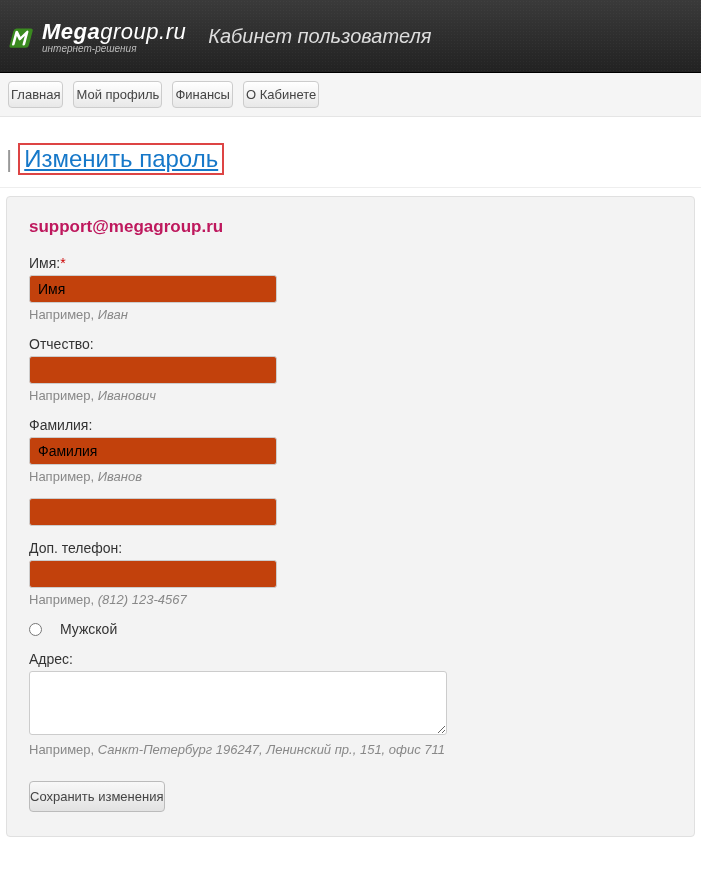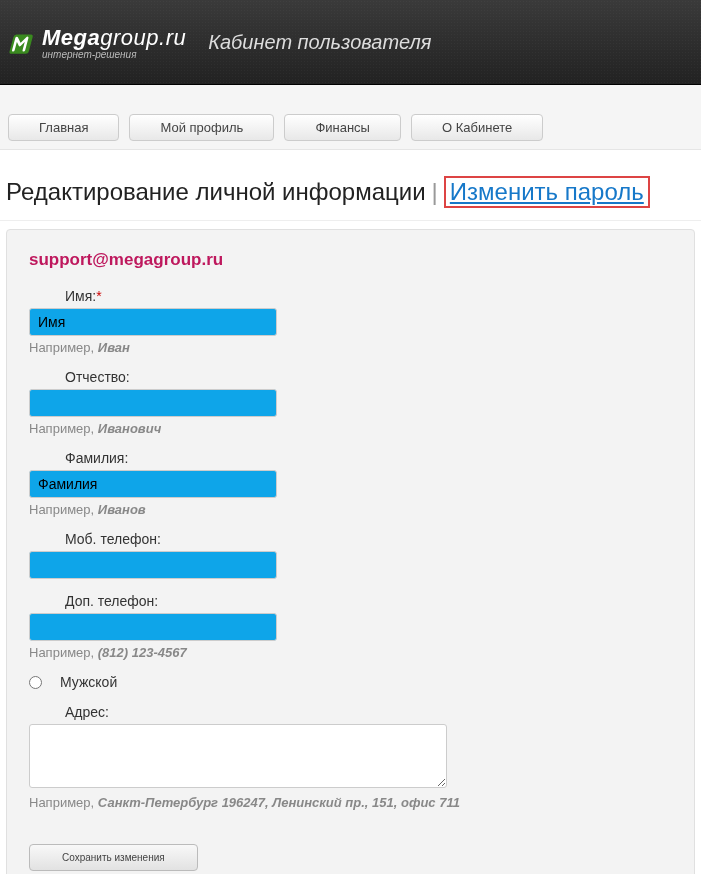--- a/index.html
+++ b/index.html
@@ -6,21 +6,21 @@
 body {
   font-family: Arial, Helvetica, sans-serif;
   font-size: 14px;
   color: #333;
   background: #fff;
   width: 701px;
 }
 .header {
   background: #2a2a2a;
   background: linear-gradient(#3a3a3a, #222);
-  height: 85px;
+  height: 73px;
   display: flex;
   align-items: center;
   padding-left: 8px;
   border-bottom: 1px solid #000;
   position: relative;
 }
 .header::after {
   content: "";
   position: absolute;
   inset: 0;
@@ -68,25 +68,24 @@
   background: #f5f5f5;
   padding: 8px 8px;
   display: flex;
   gap: 10px;
   border-bottom: 1px solid #e5e5e5;
 }
 .nav-btn {
   background: linear-gradient(#ffffff, #e8e8e8);
   border: 1px solid #ccc;
   border-radius: 4px;
-  padding: 5px 30px;
+  padding: 5px 2px;
   font-size: 13px;
   color: #444;
   cursor: pointer;
-  margin-top: 21px;
 }
 .page-title-row {
   padding: 26px 6px 12px 6px;
   font-size: 24px;
   color: #222;
   border-bottom: 1px solid #eee;
   display: flex;
   align-items: baseline;
   flex-wrap: wrap;
   gap: 6px;
@@ -109,37 +108,36 @@
   font-weight: bold;
   color: #be185d;
   margin-bottom: 18px;
 }
 .field { margin-bottom: 14px; }
 .field-label {
   display: block;
   font-size: 14px;
   color: #333;
   margin-bottom: 4px;
-  margin-left: 36px;
 }
 .req { color: #c00; }
 .text-input {
   width: 248px;
   padding: 5px 8px;
   border: 1px solid #ccc;
   border-radius: 3px;
   font-size: 14px;
-  background: #0ea5e9;
+  background: #c2410c;
 }
 .hint {
   font-size: 13px;
   color: #888;
   margin-top: 4px;
 }
-.hint em { font-style: italic; font-weight: bold; }
+.hint em { font-style: italic; }
 .radio-group { margin-top: 8px; margin-bottom: 14px; }
 .radio-row {
   display: flex;
   align-items: center;
   gap: 18px;
   font-size: 14px;
   color: #333;
   margin-bottom: 2px;
 }
 .radio-row input { margin: 0; }
@@ -147,26 +145,26 @@
   width: 418px;
   height: 64px;
   padding: 5px 8px;
   border: 1px solid #ccc;
   border-radius: 3px;
   font-size: 14px;
   font-family: inherit;
   resize: both;
 }
 .submit-btn {
-  margin-top: 20px;
+  margin-top: 10px;
   background: linear-gradient(#f8f8f8, #e2e2e2);
   border: 1px solid #bbb;
   border-radius: 4px;
-  padding: 7px 32px;
-  font-size: 10px;
+  padding: 7px 0;
+  font-size: 13px;
   color: #444;
   cursor: pointer;
 }
 </style>
 </head>
 <body>
 
 <div class="header">
   <div class="logo-wrap">
     <svg class="logo-icon" viewBox="0 0 32 32">
@@ -186,21 +184,20 @@
 </div>
 
 <div class="navbar">
   <button class="nav-btn">Главная</button>
   <button class="nav-btn">Мой профиль</button>
   <button class="nav-btn">Финансы</button>
   <button class="nav-btn">О Кабинете</button>
 </div>
 
 <div class="page-title-row">
-  <span>Редактирование личной информации</span>
   <span class="title-sep">|</span>
   <a href="#" class="change-pw">Изменить пароль</a>
 </div>
 
 <div class="form-panel">
   <div class="email-heading">support@megagroup.ru</div>
 
   <div class="field">
     <label class="field-label">
       <span>Имя:</span><span class="req">*</span>
@@ -221,21 +218,20 @@
 
   <div class="field">
     <label class="field-label">Фамилия:</label>
     <input type="text" class="text-input" value="Фамилия" style="">
     <div class="hint">
       <span>Например, </span><em>Иванов</em>
     </div>
   </div>
 
   <div class="field">
-    <label class="field-label">Моб. телефон:</label>
     <input type="text" class="text-input" value="" style="">
   </div>
 
   <div class="field">
     <label class="field-label">Доп. телефон:</label>
     <input type="text" class="text-input" value="" style="">
     <div class="hint">
       <span>Например, </span><em>(812) 123-4567</em>
     </div>
   </div>

